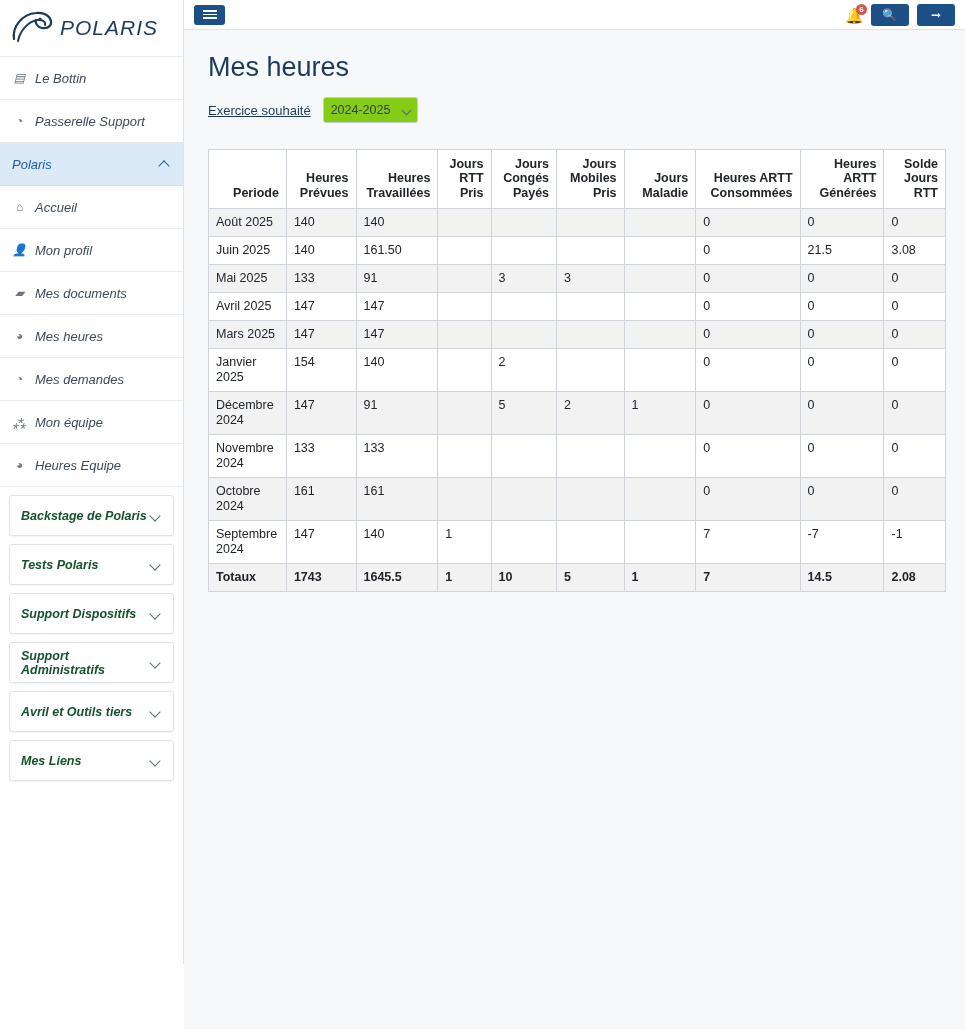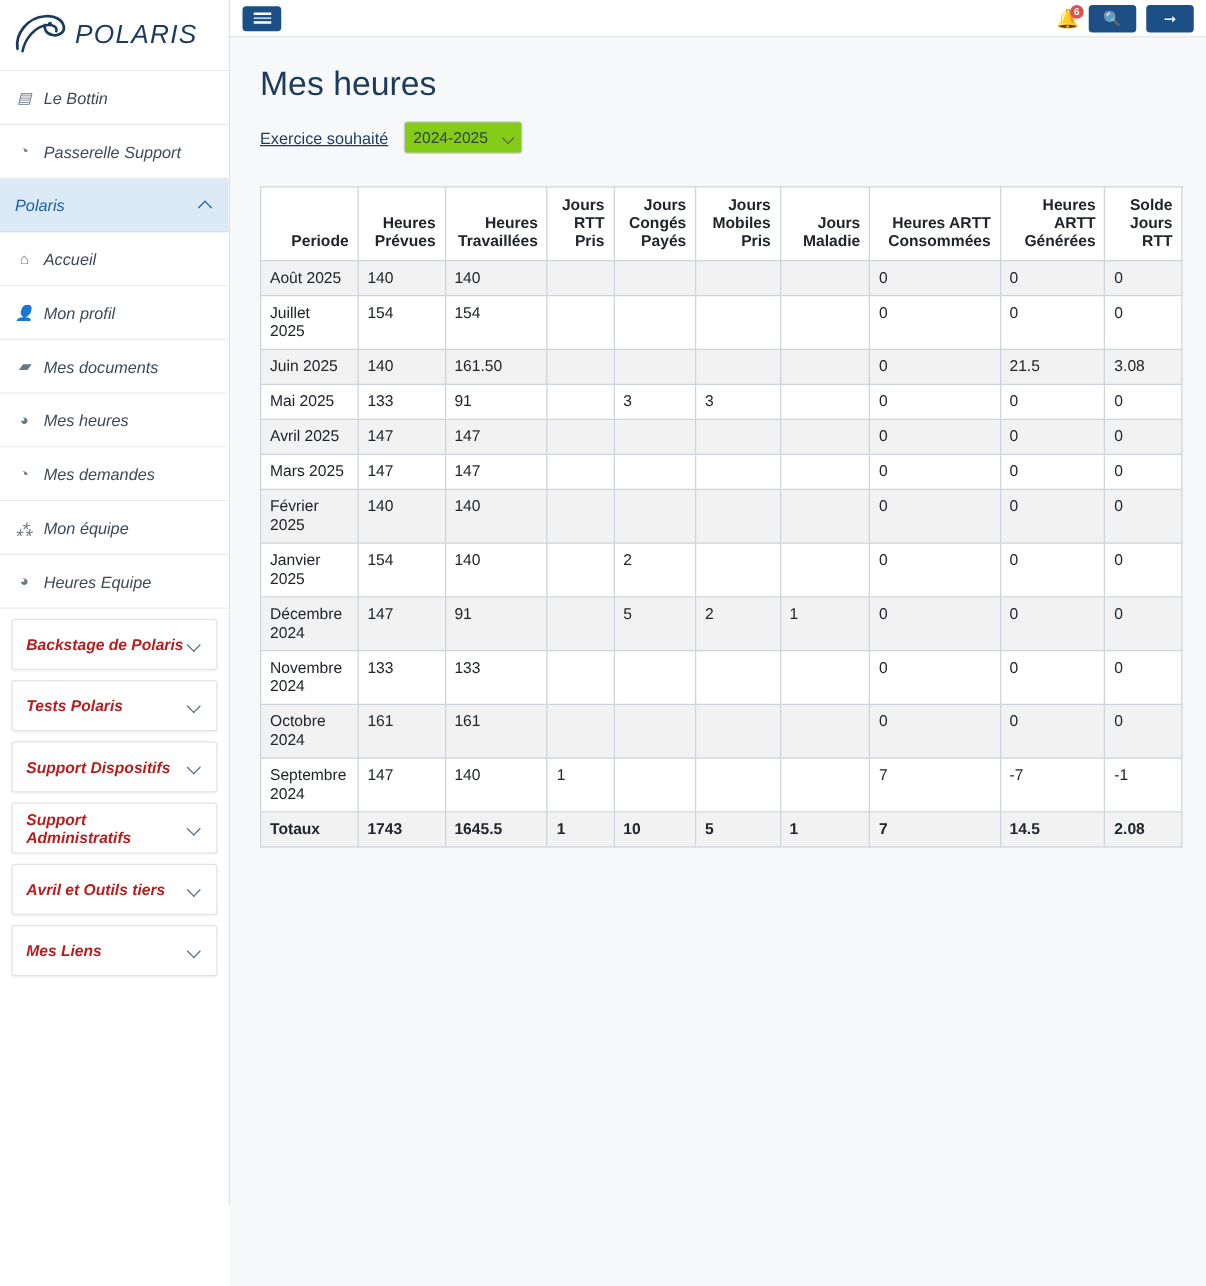--- a/index.html
+++ b/index.html
@@ -88,21 +88,21 @@
     border: 1px solid #dfe3e8;
     border-radius: 3px;
     background: #fff;
     box-shadow: 0 1px 1px rgba(0,0,0,.04);
   }
   .group-head {
     display: flex;
     align-items: center;
     height: 39px;
     padding: 0 11px;
-    color: #b91c1c;
+    color: #14532d;
     font-weight: bold;
     font-size: 12.5px;
     cursor: pointer;
   }
 
   
   .main {
     flex: 1;
     height: 1029px;
     background: #f6f8fa;
@@ -422,32 +422,20 @@
             <td>140</td>
             <td></td>
             <td></td>
             <td></td>
             <td></td>
             <td>0</td>
             <td>0</td>
             <td>0</td>
           </tr>
           <tr>
-            <td>Juillet 2025</td>
-            <td>154</td>
-            <td>154</td>
-            <td></td>
-            <td></td>
-            <td></td>
-            <td></td>
-            <td>0</td>
-            <td>0</td>
-            <td>0</td>
-          </tr>
-          <tr>
             <td>Juin 2025</td>
             <td>140</td>
             <td>161.50</td>
             <td></td>
             <td></td>
             <td></td>
             <td></td>
             <td>0</td>
             <td>21.5</td>
             <td>3.08</td>
@@ -473,32 +461,20 @@
             <td></td>
             <td></td>
             <td>0</td>
             <td>0</td>
             <td>0</td>
           </tr>
           <tr>
             <td>Mars 2025</td>
             <td>147</td>
             <td>147</td>
-            <td></td>
-            <td></td>
-            <td></td>
-            <td></td>
-            <td>0</td>
-            <td>0</td>
-            <td>0</td>
-          </tr>
-          <tr>
-            <td>Février 2025</td>
-            <td>140</td>
-            <td>140</td>
             <td></td>
             <td></td>
             <td></td>
             <td></td>
             <td>0</td>
             <td>0</td>
             <td>0</td>
           </tr>
           <tr>
             <td>Janvier 2025</td>

